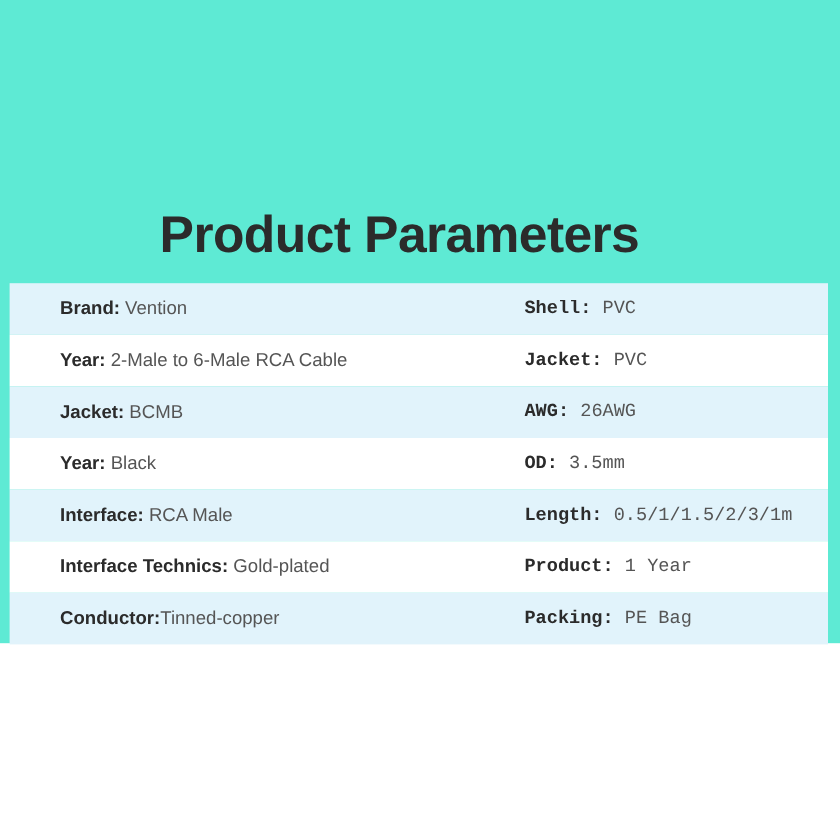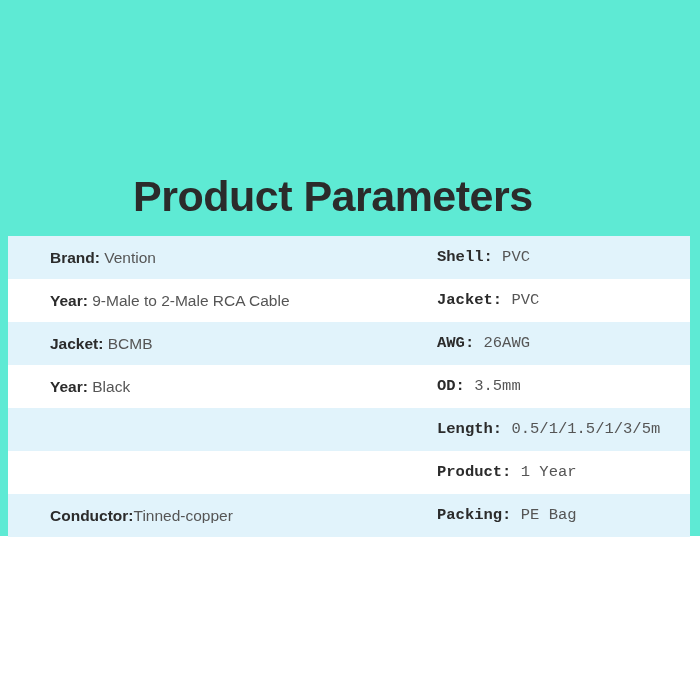--- a/index.html
+++ b/index.html
@@ -78,35 +78,37 @@
 
   <h1 class="page-title">Product Parameters</h1>
 
   <div class="spec-table">
 
   <div class="spec-row striped">
         <div class="spec-cell left"><span class="spec-label">Brand:</span><span class="spec-value"> Vention</span></div>
         <div class="spec-cell right"><span class="spec-label">Shell:</span><span class="spec-value"> PVC</span></div>
       </div>
       <div class="spec-row">
-        <div class="spec-cell left"><span class="spec-label">Year:</span><span class="spec-value"> 9-Male to 2-Male RCA Cable</span></div>
+        <div class="spec-cell left"><span class="spec-label">Year:</span><span class="spec-value"> 2-Male to 6-Male RCA Cable</span></div>
         <div class="spec-cell right"><span class="spec-label">Jacket:</span><span class="spec-value"> PVC</span></div>
       </div>
       <div class="spec-row striped">
         <div class="spec-cell left"><span class="spec-label">Jacket:</span><span class="spec-value"> BCMB</span></div>
         <div class="spec-cell right"><span class="spec-label">AWG:</span><span class="spec-value"> 26AWG</span></div>
       </div>
       <div class="spec-row">
         <div class="spec-cell left"><span class="spec-label">Year:</span><span class="spec-value"> Black</span></div>
         <div class="spec-cell right"><span class="spec-label">OD:</span><span class="spec-value"> 3.5mm</span></div>
       </div>
       <div class="spec-row striped">
-        <div class="spec-cell right"><span class="spec-label">Length:</span><span class="spec-value"> 0.5/1/1.5/1/3/5m</span></div>
+        <div class="spec-cell left"><span class="spec-label">Interface:</span><span class="spec-value"> RCA Male</span></div>
+        <div class="spec-cell right"><span class="spec-label">Length:</span><span class="spec-value"> 0.5/1/1.5/2/3/1m</span></div>
       </div>
       <div class="spec-row">
+        <div class="spec-cell left"><span class="spec-label">Interface Technics:</span><span class="spec-value"> Gold-plated</span></div>
         <div class="spec-cell right"><span class="spec-label">Product:</span><span class="spec-value"> 1 Year</span></div>
       </div>
       <div class="spec-row striped">
         <div class="spec-cell left"><span class="spec-label">Conductor:</span><span class="spec-value">Tinned-copper</span></div>
         <div class="spec-cell right"><span class="spec-label">Packing:</span><span class="spec-value"> PE Bag</span></div>
       </div>
     </div>
 
 </div>
 

